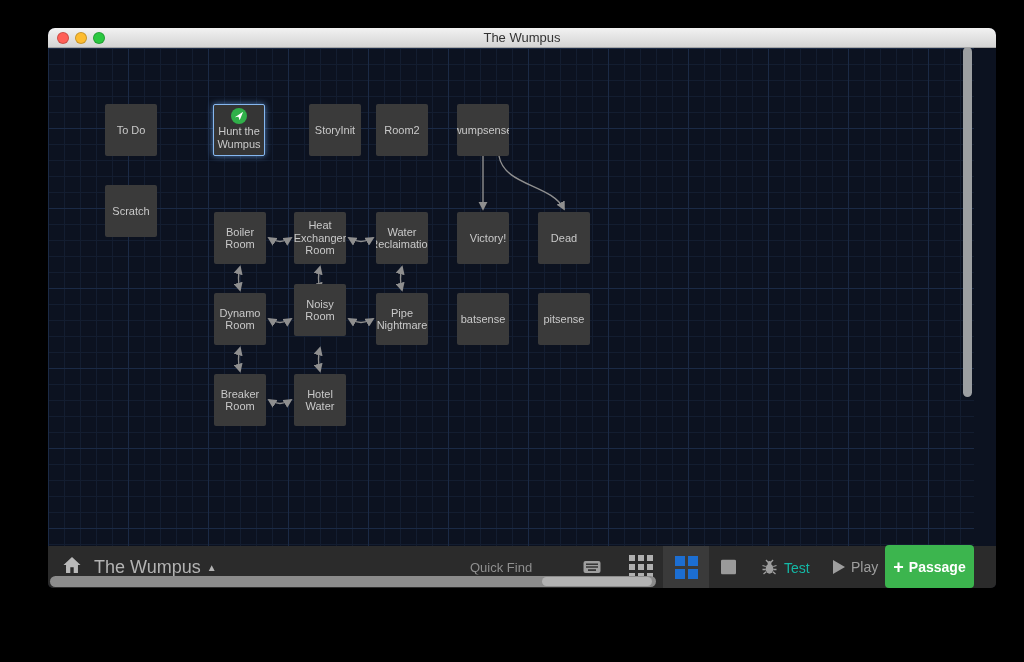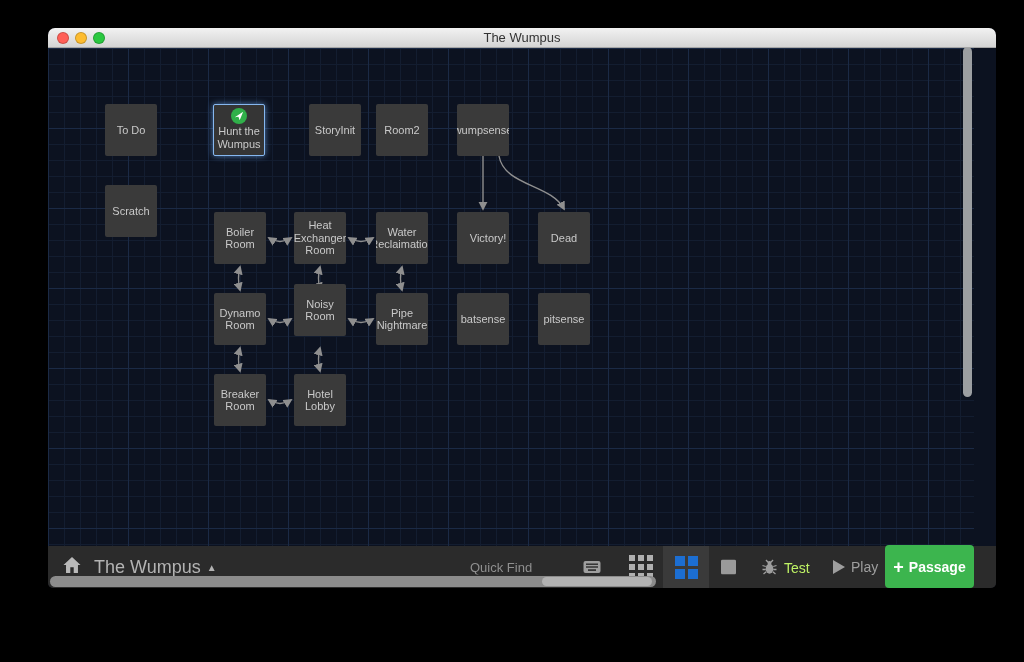--- a/index.html
+++ b/index.html
@@ -74,21 +74,21 @@
   .quickfind{left:420px;width:110px;background:transparent;border:none;outline:none;
     color:#d0d0d0;font-size:13px;font-family:"Liberation Sans",sans-serif;}
   .quickfind::placeholder{color:#8f8f8f;opacity:1;}
   .kbd-btn{left:535px;cursor:pointer;line-height:0;}
   .grid9-btn{left:581px;cursor:pointer;line-height:0;}
   .seg-active{
     position:absolute;left:615px;top:0;width:46px;height:42px;background:#3a3a3a;
     display:flex;align-items:center;justify-content:center;cursor:pointer;
   }
   .stop-btn{left:673px;cursor:pointer;line-height:0;}
-  .test-btn{left:713px;cursor:pointer;color:#bef264;font-size:14px;
+  .test-btn{left:713px;cursor:pointer;color:#14b8a6;font-size:14px;
     display:flex;align-items:center;gap:6px;}
   .play-btn{left:784px;cursor:pointer;color:#9e9e9e;font-size:14px;
     display:flex;align-items:center;gap:5px;}
   .passage-btn{
     position:absolute;left:837px;top:-1px;width:89px;height:43px;border-radius:4px;
     background:#3cb54e;color:#fff;display:flex;align-items:center;justify-content:center;
     gap:5px;cursor:pointer;font-weight:bold;
   }
   .passage-btn .plus{font-size:18px;line-height:1;font-weight:bold;}
   .passage-btn .lbl{font-size:14px;}
@@ -182,21 +182,21 @@
       <div class="passage" style="left: 409px; top: 245px;">
         <span class="plabel">batsense</span>
       </div>
       <div class="passage" style="left: 490px; top: 245px;">
         <span class="plabel">pitsense</span>
       </div>
       <div class="passage" style="left: 166px; top: 326px;">
         <span class="plabel">Breaker Room</span>
       </div>
       <div class="passage" style="left: 246px; top: 326px;">
-        <span class="plabel">Hotel Lobby</span>
+        <span class="plabel">Hotel Water</span>
       </div>
     </div>
 
   <div class="toolbar">
 
     <span class="tb home-button">
       <svg width="20" height="18" viewBox="0 0 20 19">
         <path d="M10 1 L19 9.5 L16.3 9.5 L16.3 18 L11.8 18 L11.8 12 L8.2 12 L8.2 18 L3.7 18 L3.7 9.5 L1 9.5 Z" fill="#b9b9b9"></path>
       </svg>
     </span>

